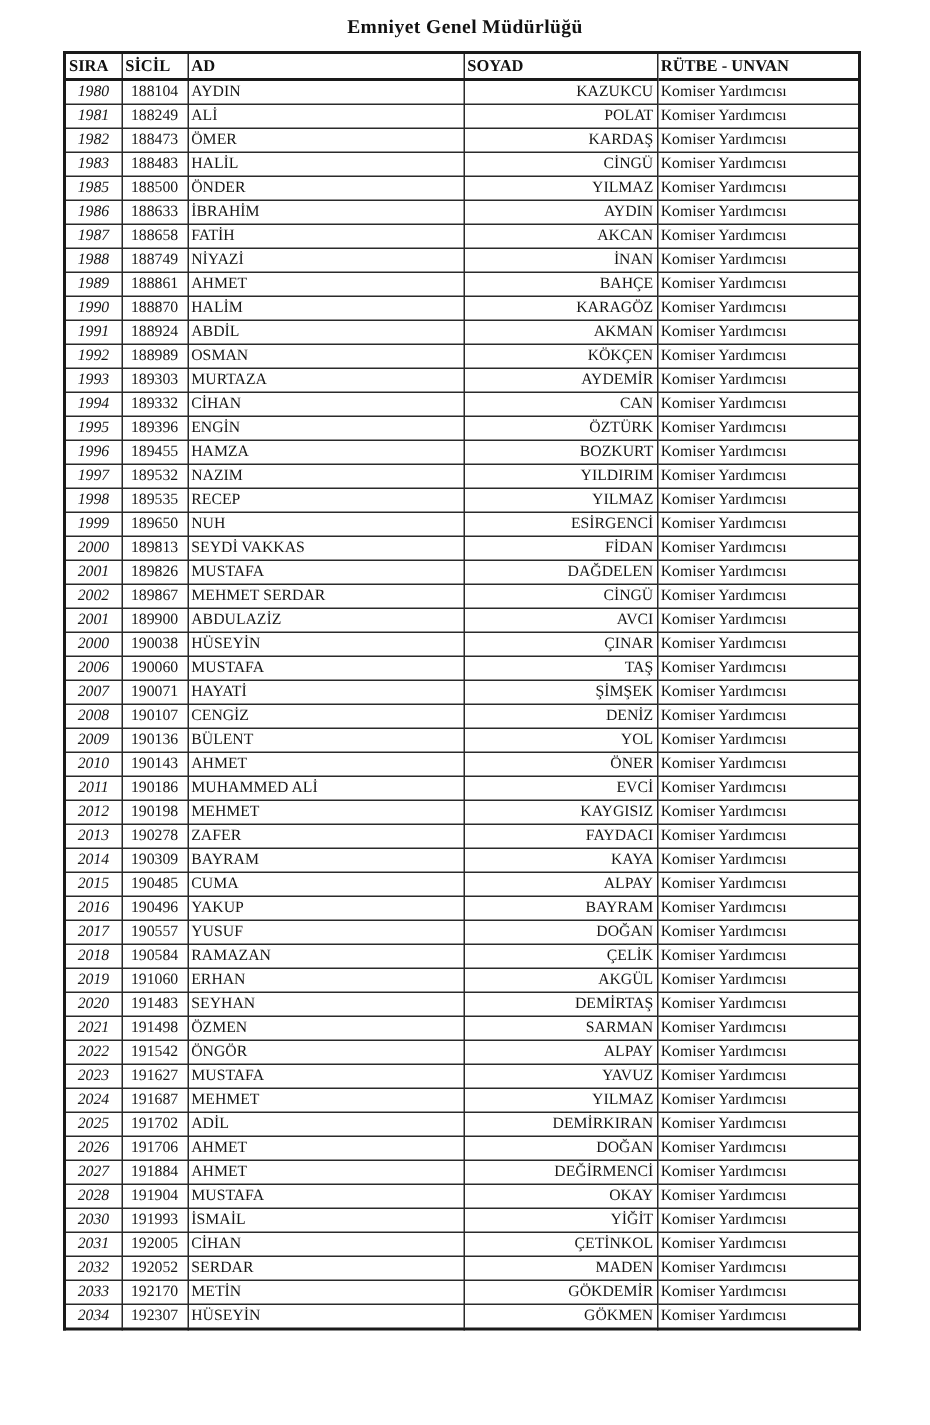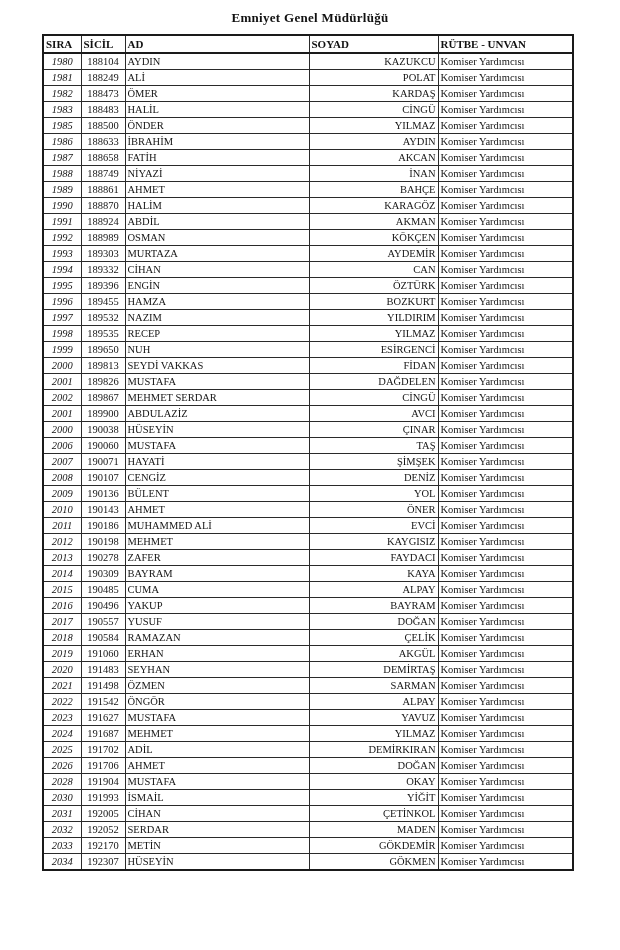--- a/index.html
+++ b/index.html
@@ -439,20 +439,27 @@
   </tr>
 
   <tr>
     <td class="c-sira">2026</td>
     <td class="c-sicil">191706</td>
     <td class="c-ad">AHMET</td>
     <td class="c-soyad">DOĞAN</td>
     <td class="c-rutbe">Komiser Yardımcısı</td>
   </tr>
 
+  <tr>
+    <td class="c-sira">2027</td>
+    <td class="c-sicil">191884</td>
+    <td class="c-ad">AHMET</td>
+    <td class="c-soyad">DEĞİRMENCİ</td>
+    <td class="c-rutbe">Komiser Yardımcısı</td>
+  </tr>
 
   <tr>
     <td class="c-sira">2028</td>
     <td class="c-sicil">191904</td>
     <td class="c-ad">MUSTAFA</td>
     <td class="c-soyad">OKAY</td>
     <td class="c-rutbe">Komiser Yardımcısı</td>
   </tr>
 
 

